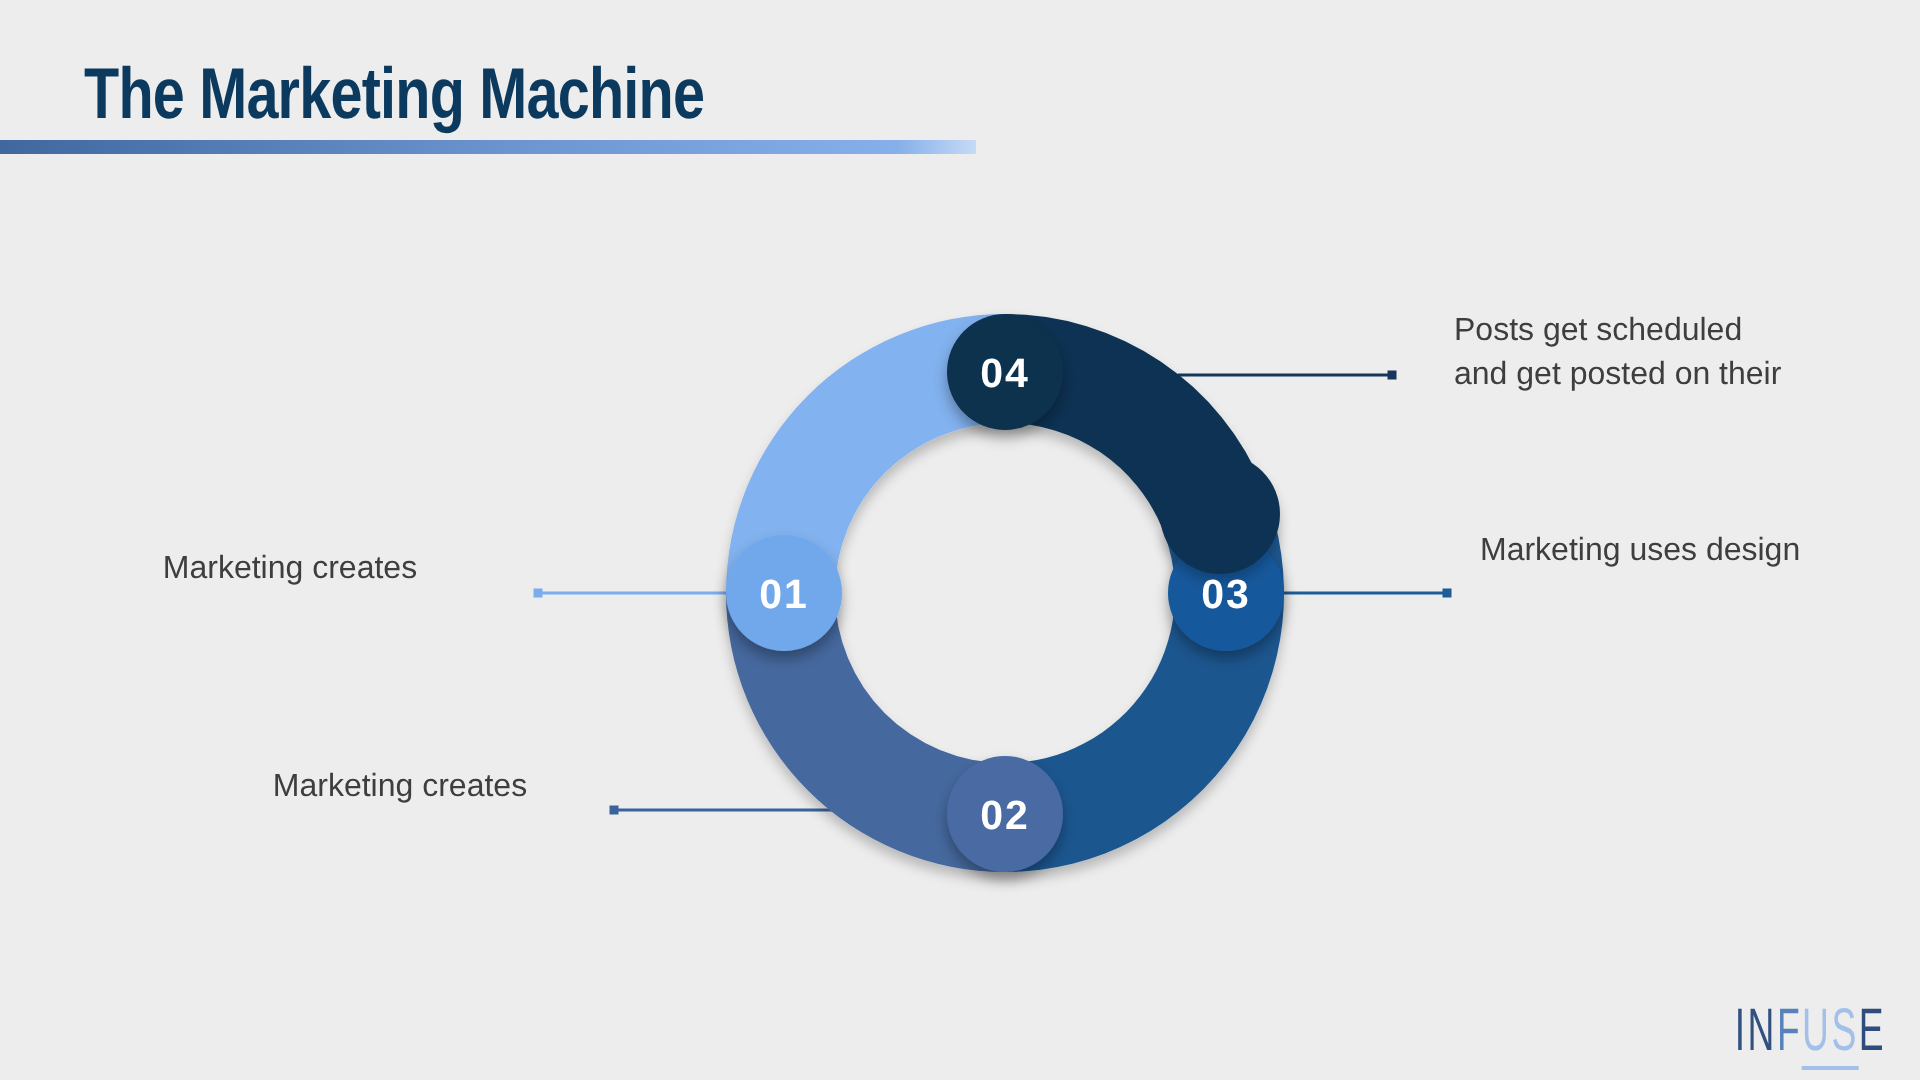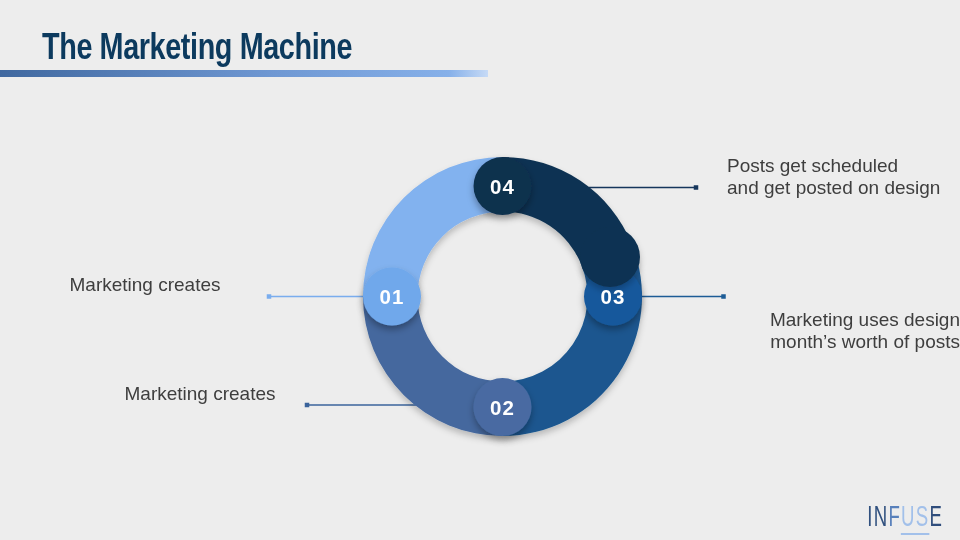--- a/index.html
+++ b/index.html
@@ -18,26 +18,26 @@
     position:absolute;left:0;top:70px;width:488px;height:7px;
     background:linear-gradient(90deg,#40689F 0%,#6E97D2 55%,#86B0E9 92%,#C6DAF6 100%);
   }
   .diagram-svg{position:absolute;left:0;top:0;width:960px;height:540px;}
   .num{
     font-family:"Liberation Sans",sans-serif;
     font-size:20.5px;font-weight:700;fill:#FFFFFF;
     text-anchor:middle;letter-spacing:1px;
   }
   .label{
-    position:absolute;font-size:19px;line-height:22px;color:#3E3E3E;
+    position:absolute;font-size:16px;line-height:22px;color:#3E3E3E;
   }
   .label .ln{display:block;}
   .label-01{left:40px;top:274px;width:210px;text-align:center;}
   .label-02{left:100px;top:383px;width:200px;text-align:center;}
-  .label-03{left:740px;top:265px;width:220px;text-align:right;margin-top:44px;}
+  .label-03{left:740px;top:265px;width:220px;text-align:left;}
   .label-04{left:727px;top:155px;width:220px;text-align:left;}
   .logo{
     position:absolute;right:17px;top:501px;
     display:flex;align-items:flex-start;
     font-size:30px;font-weight:400;letter-spacing:2px;line-height:1;
     transform:scaleX(0.62);transform-origin:100% 0;
     white-space:nowrap;
   }
   .lg-in{color:#31517F;}
   .lg-f{color:#5880BB;}
@@ -101,25 +101,24 @@
   </svg>
 
   <div class="label label-01">
     <span class="ln">Marketing creates</span>
   </div>
   <div class="label label-02">
     <span class="ln">Marketing creates</span>
   </div>
   <div class="label label-03">
     <span class="ln">Marketing uses design</span>
-    <span class="ln">month’s worth of posts</span>
   </div>
   <div class="label label-04">
     <span class="ln">Posts get scheduled</span>
-    <span class="ln">and get posted on design</span>
+    <span class="ln">and get posted on their</span>
   </div>
 
   <div class="logo">
     <span class="lg-in">IN</span>
       <span class="lg-f">F</span>
       <span class="lg-us">US</span>
       <span class="lg-e">E</span>
   </div>
 
 </div>

